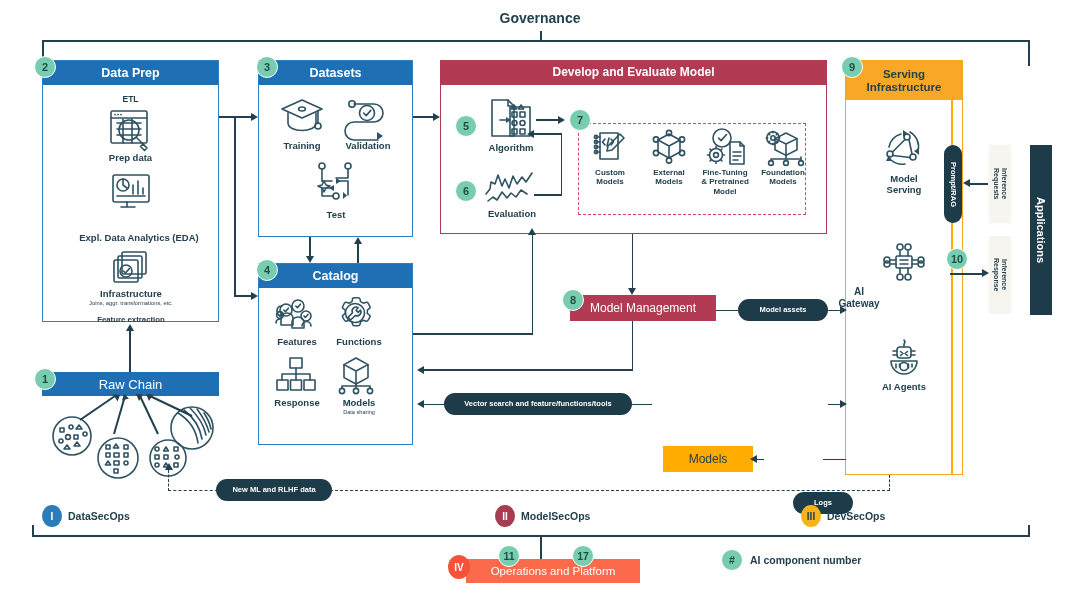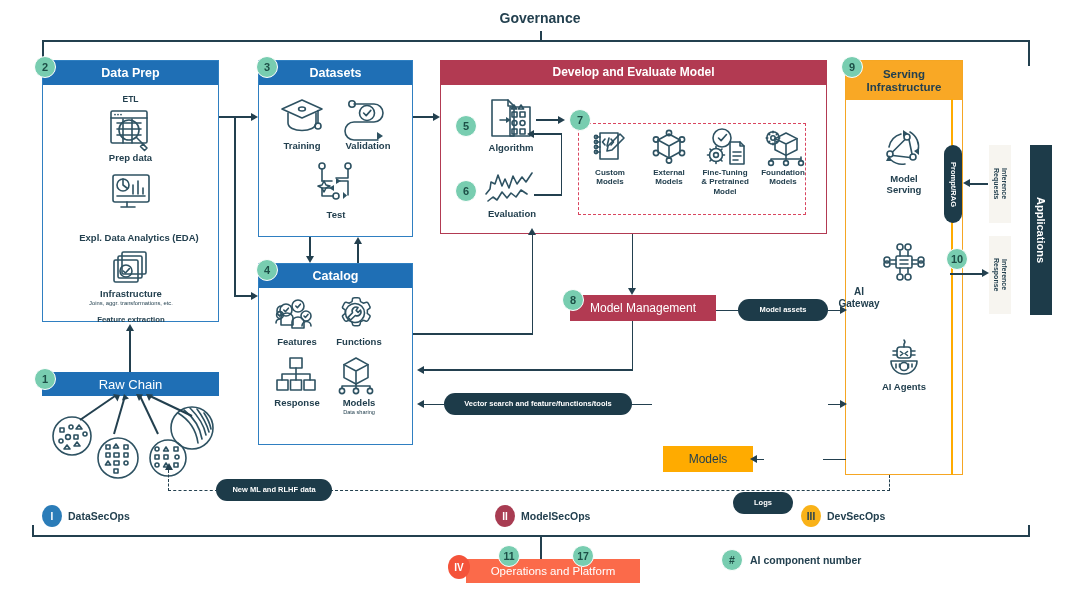--- a/index.html
+++ b/index.html
@@ -528,21 +528,21 @@
   <div class="abs arrow ar-u" style="left:528px;top:228px;"></div>
 
   <div class="abs pill" style="left:444px;top:393px;width:188px;height:22px;font-size:7.5px;">Vector search and feature/functions/tools</div>
   <div class="abs ln ln-h" style="left:632px;top:403.5px;width:20px;"></div>
   <div class="abs ln ln-h" style="left:424px;top:403.5px;width:22px;"></div>
   <div class="abs arrow ar-l" style="left:417px;top:400px;"></div>
   <div class="abs ln ln-h" style="left:828px;top:403.5px;width:14px;"></div>
   <div class="abs arrow ar-r" style="left:840px;top:400px;"></div>
 
   <div class="abs bar bar-amber" style="left:663px;top:446px;width:90px;height:26px;font-size:12px;">Models</div>
-  <div class="abs pill" style="left:733px;top:448px;width:60px;height:22px;font-size:7.5px;margin-top:44px;">Logs</div>
+  <div class="abs pill" style="left:793px;top:448px;width:60px;height:22px;font-size:7.5px;margin-top:44px;">Logs</div>
   <div class="abs ln ln-h" style="left:756px;top:458.5px;width:8px;"></div>
   <div class="abs arrow ar-l" style="left:750px;top:455px;"></div>
   <div class="abs ln ln-h" style="left:823px;top:458.5px;width:23px;"></div>
 
   <div class="abs dash-v" style="left:889px;top:475px;height:16px;"></div>
   <div class="abs dash-h" style="left:330px;top:490px;width:560px;"></div>
   <div class="abs pill" style="left:216px;top:479px;width:116px;height:22px;font-size:7.5px;">New ML and RLHF data</div>
   <div class="abs dash-h" style="left:168px;top:490px;width:50px;"></div>
   <div class="abs dash-v" style="left:168px;top:470px;height:21px;"></div>
   <div class="abs arrow ar-u" style="left:164.5px;top:463px;"></div>

